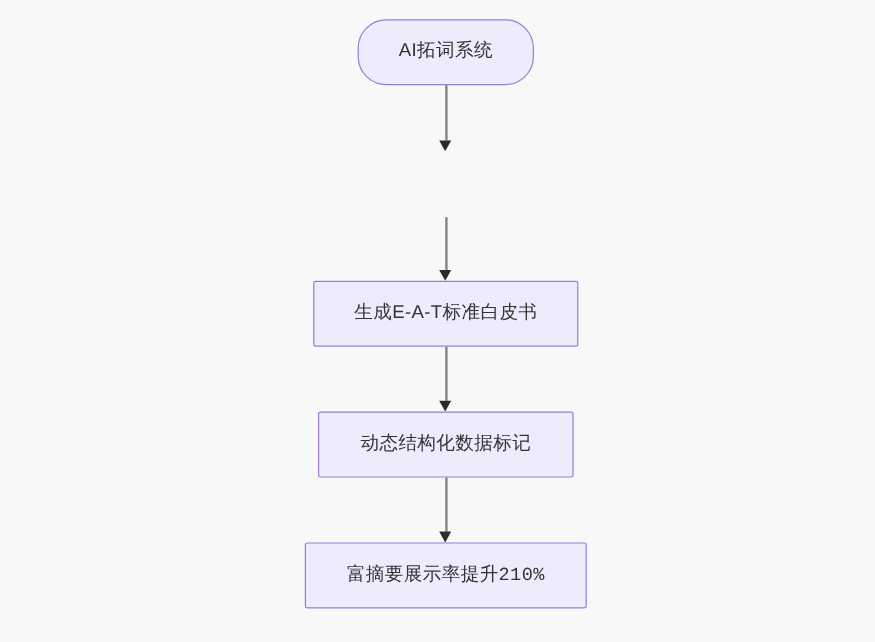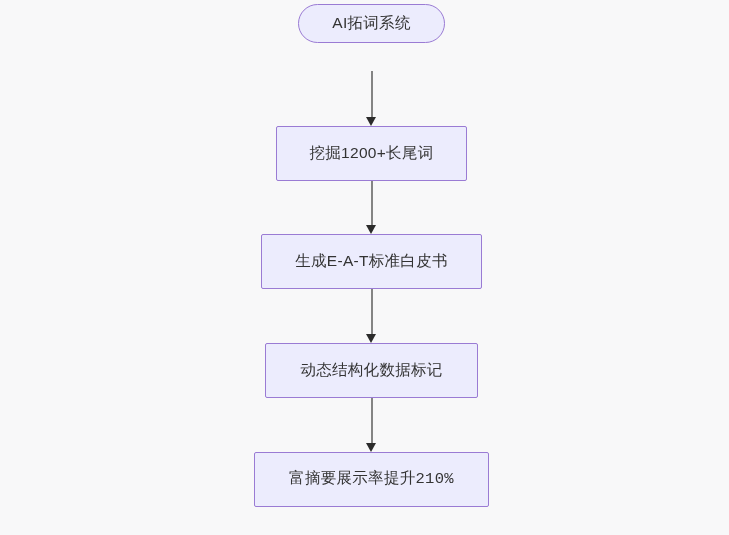--- a/index.html
+++ b/index.html
@@ -66,27 +66,24 @@
 
   <div class="connector" style="left:371px; top:181px; height:44px;"></div>
   <div class="arrowhead" style="left:366px; top:225px;"></div>
 
   <div class="connector" style="left:371px; top:289px; height:45px;"></div>
   <div class="arrowhead" style="left:366px; top:334px;"></div>
 
   <div class="connector" style="left:371px; top:398px; height:45px;"></div>
   <div class="arrowhead" style="left:366px; top:443px;"></div>
 
-  <div class="node" style="left:298px; top:4px; width:147px; height:39px;border-radius:24px;">
+  <div class="node" style="left:298px; top:16px; width:147px; height:55px;border-radius:24px;">
     <span class="node-label">AI拓词系统</span>
   </div>
 
-  <div class="node" style="left:276px; top:126px; width:191px; height:55px;">
-    <span class="node-label">挖掘1200+长尾词</span>
-  </div>
 
   <div class="node" style="left:265px; top:343px; width:213px; height:55px;">
     <span class="node-label">动态结构化数据标记</span>
   </div>
 
   <div class="node" style="left:261px; top:234px; width:221px; height:55px;">
     <span class="node-label">生成E-A-T标准白皮书</span>
   </div>
 
   <div class="node" style="left:254px; top:452px; width:235px; height:55px;font-family:Liberation Mono, monospace;">

